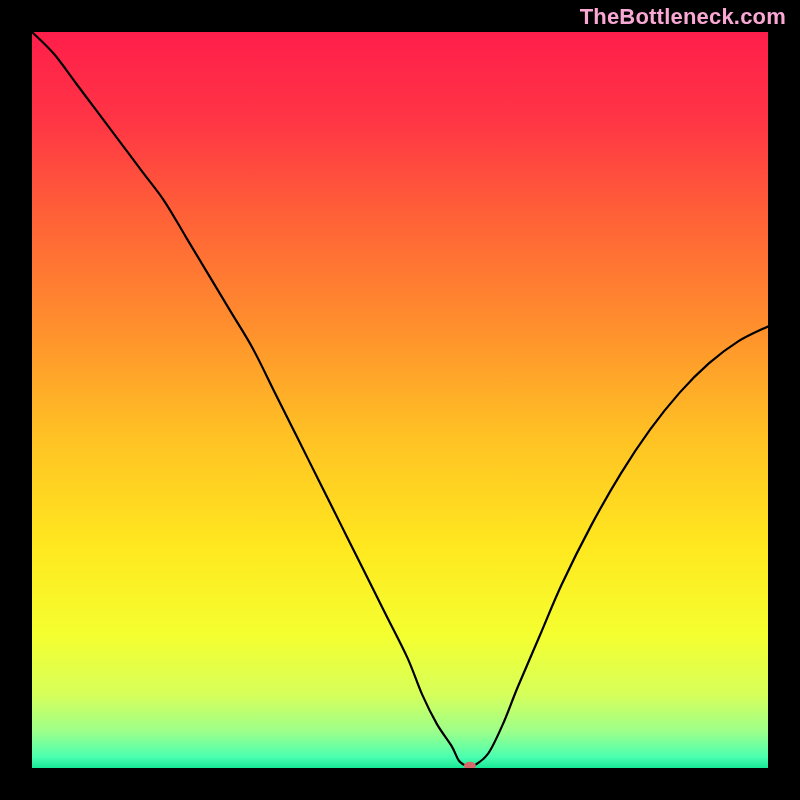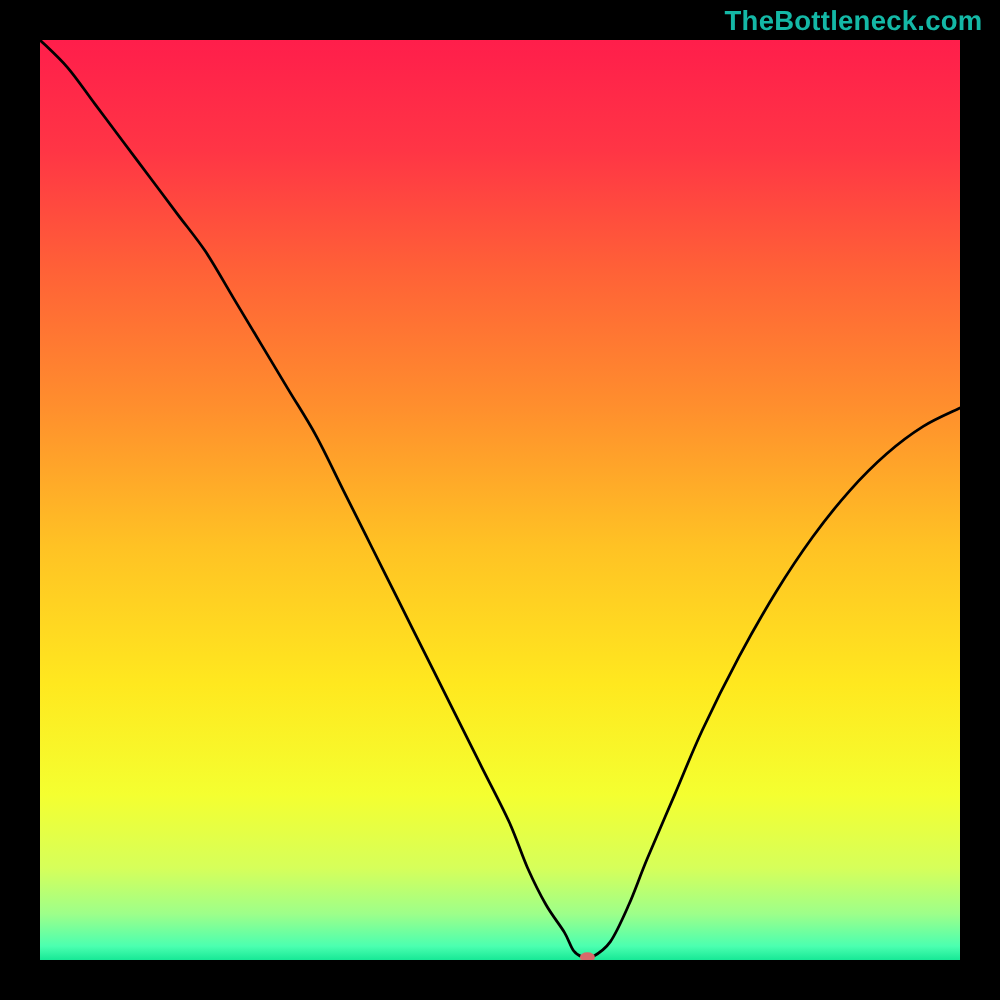--- a/index.html
+++ b/index.html
@@ -14,21 +14,21 @@
   .frame {
     position: relative;
     width: 800px;
     height: 800px;
     background: #000;
   }
   .watermark {
     position: absolute;
     top: 4px;
     right: 14px;
-    color: #14b8a6;
+    color: #f9a8d4;
     font-size: 22px;
     font-weight: 600;
     letter-spacing: 0.2px;
     z-index: 10;
   }
   .plot-wrap {
     position: absolute;
     left: 32px;
     top: 32px;
     width: 736px;

